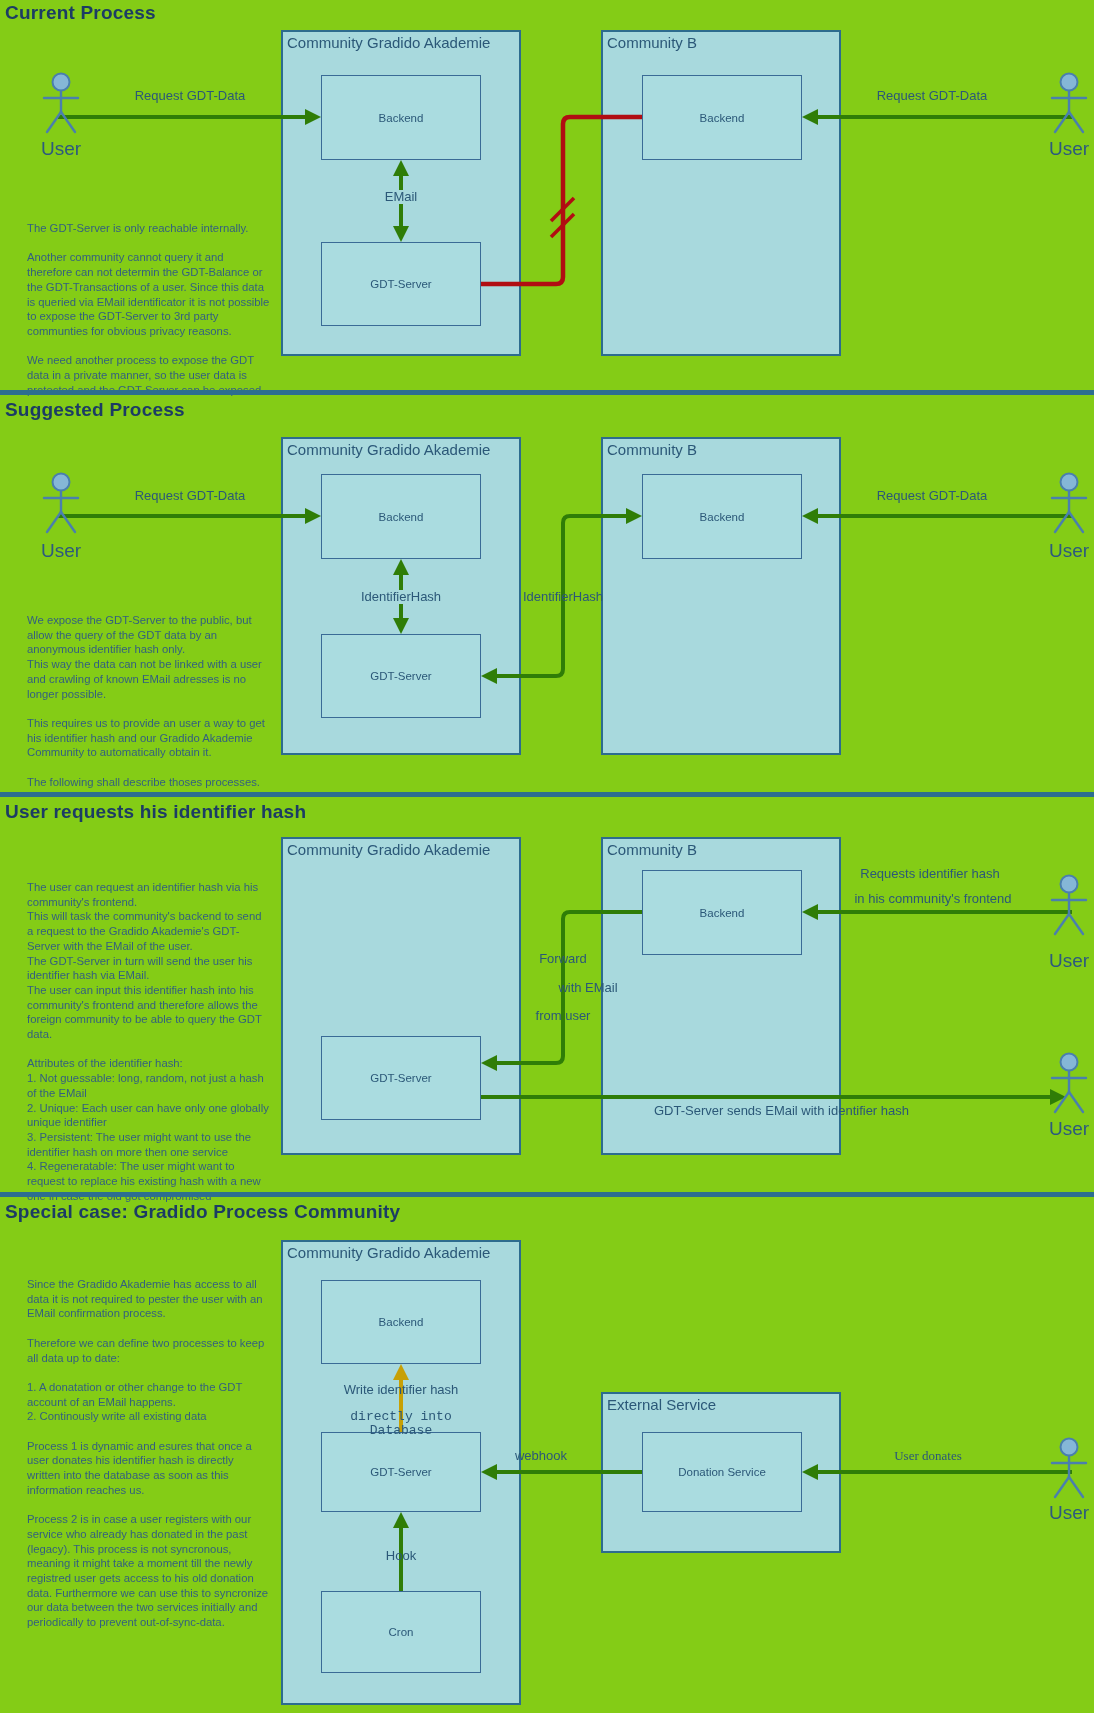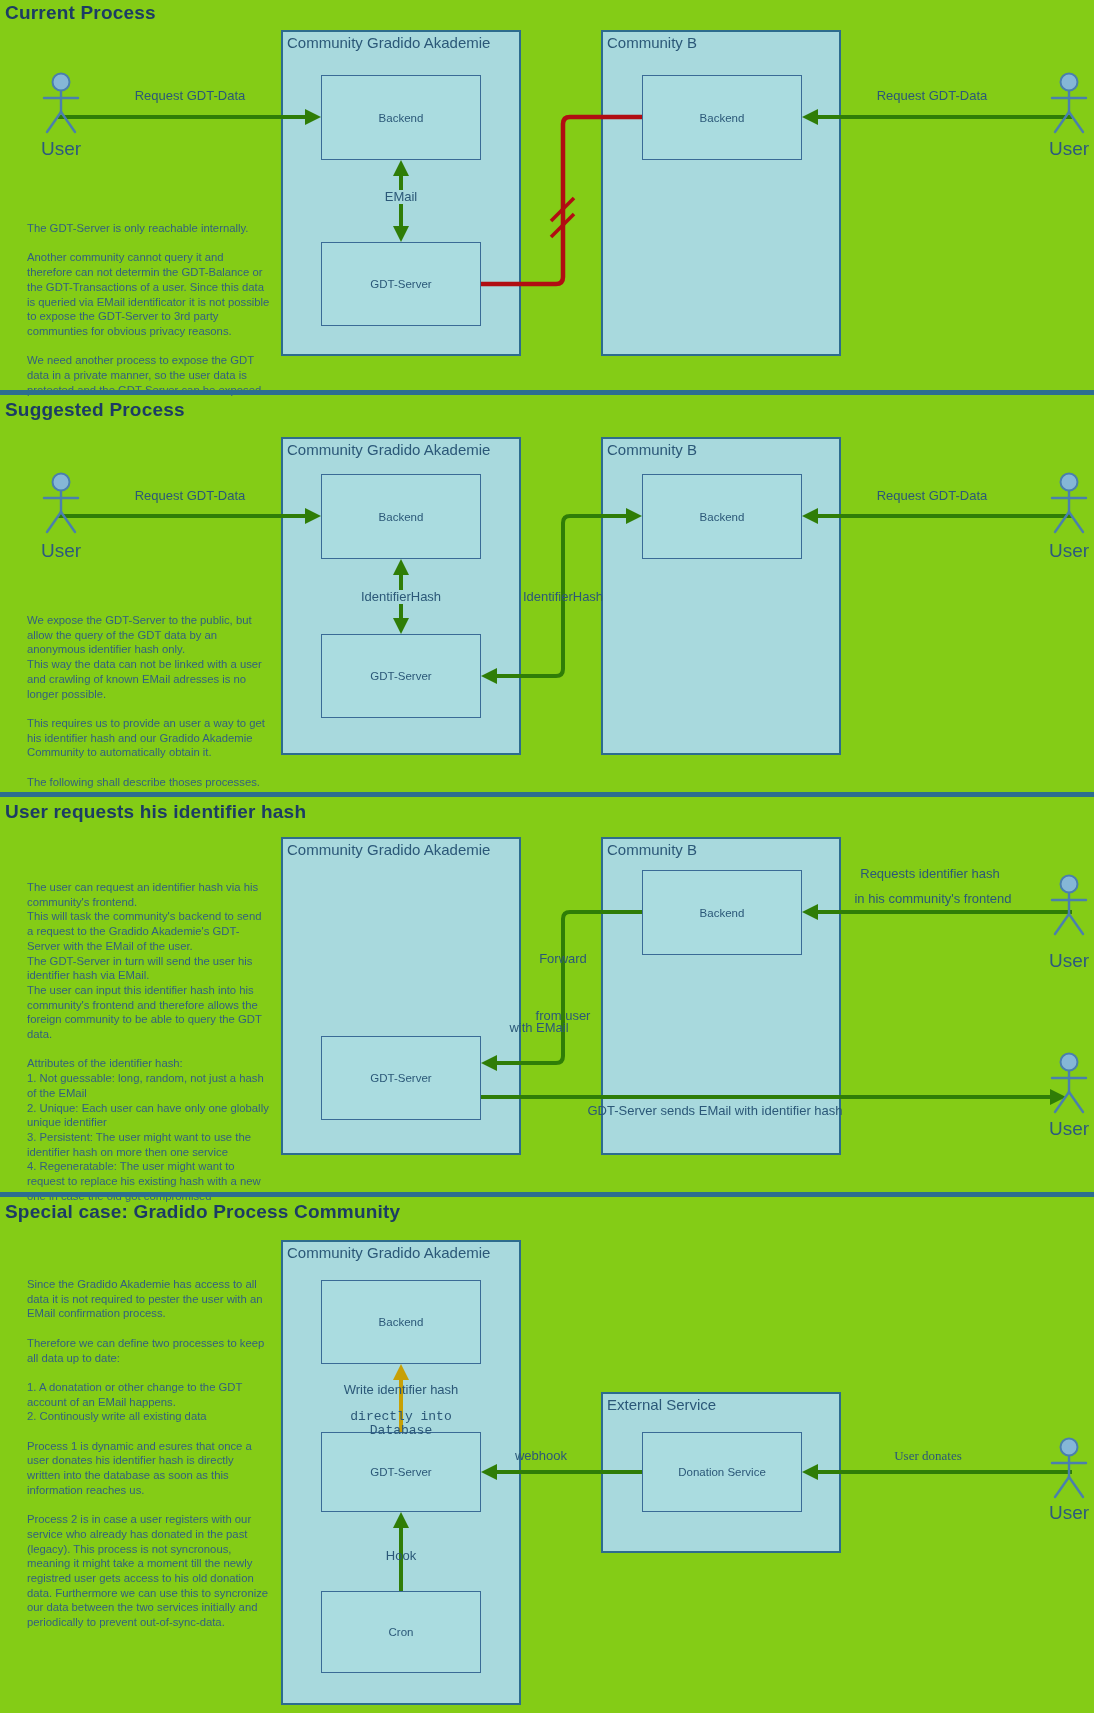--- a/index.html
+++ b/index.html
@@ -185,23 +185,23 @@
       <line x1="22" y1="19" x2="22" y2="40"></line>
       <line x1="5" y1="26" x2="39" y2="26"></line>
       <line x1="22" y1="40" x2="8" y2="60"></line>
       <line x1="22" y1="40" x2="36" y2="60"></line>
     </svg>
     <div class="user-label" style="left:1029px;top:1118px;">User</div>
 
     <div class="lbl" style="left:845px;top:867px;width:170px;">Requests identifier hash</div>
     <div class="lbl" style="left:838px;top:892px;width:190px;">in his community's frontend</div>
     <div class="lbl" style="left:503px;top:952px;width:120px;">Forward</div>
-    <div class="lbl" style="left:479px;top:981px;width:120px;margin-top:40px;">with EMail</div>
+    <div class="lbl" style="left:528px;top:981px;width:120px;">with EMail</div>
     <div class="lbl" style="left:503px;top:1009px;width:120px;">from user</div>
-    <div class="lbl" style="left:565px;top:1104px;width:300px;">GDT-Server sends EMail with identifier hash</div>
+    <div class="lbl" style="left:609px;top:1104px;width:300px;text-align:right;">GDT-Server sends EMail with identifier hash</div>
 
     <div class="body-text" style="top:845px;">The user can request an identifier hash via his
 community's frontend.
 This will task the community's backend to send
 a request to the Gradido Akademie's GDT-
 Server with the EMail of the user.
 The GDT-Server in turn will send the user his
 identifier hash via EMail.
 The user can input this identifier hash into his
 community's frontend and therefore allows the

